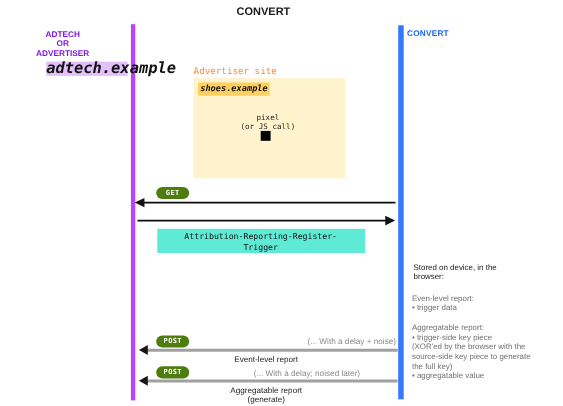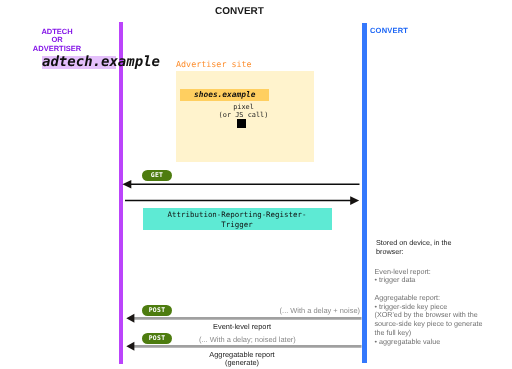--- a/index.html
+++ b/index.html
@@ -9,21 +9,21 @@
   .title{left:0;top:5.5px;width:479px;text-align:center;font-size:10px;font-weight:bold;color:#1a1a1a;letter-spacing:0;}
   .lane{position:absolute;width:4px;}
   .lane-adtech{left:118.6px;top:22.2px;height:341.4px;width:4.2px;background:#bb44fb;}
   .lane-browser{left:361.6px;top:22.6px;height:340px;width:5px;background:#3478fc;}
   .adtech-label{left:0;top:27.5px;width:114px;text-align:center;font-size:7.5px;font-weight:bold;color:#8313e8;line-height:8.7px;}
   .browser-label{left:370px;top:26px;font-size:7.5px;font-weight:bold;color:#1b65f5;letter-spacing:.2px;}
   .chip-adtech{left:42px;top:56px;width:74px;height:13px;background:#e4c0fb;line-height:13px;}
   .chip-adtech span{display:block;text-align:center;font-family:"DejaVu Sans Mono",monospace;font-style:italic;font-weight:bold;font-size:14px;color:#111;line-height:13px;}
   .adv-title{left:176px;top:58.8px;font-family:"DejaVu Sans Mono",monospace;font-size:8.4px;color:#fd8e2e;}
   .advbox{left:176px;top:71px;width:138px;height:91px;background:#fff3cd;}
-  .chip-shoes{left:180px;top:75px;height:12px;background:#ffcf60;padding:0 14px;line-height:12px;margin-top:14px;}
+  .chip-shoes{left:180px;top:75px;height:12px;background:#ffcf60;padding:0 2px;line-height:12px;}
   .chip-shoes span{display:inline-block;font-family:"DejaVu Sans Mono",monospace;font-style:italic;font-weight:bold;font-size:7.85px;color:#111;line-height:12px;vertical-align:top;}
   .pixel-label{left:203.5px;top:104px;width:80px;text-align:center;font-family:"DejaVu Sans Mono",monospace;font-size:6.9px;color:#222;line-height:7.7px;}
   .pixel-square{left:237px;top:119px;width:9px;height:9px;background:#000;}
   .pill{height:11px;border-radius:5.5px;background:#4d7c0f;display:flex;align-items:center;justify-content:center;}
   .pill span{font-family:"DejaVu Sans Mono",monospace;font-weight:bold;font-size:6.4px;color:#fff;letter-spacing:.3px;line-height:11px;}
   .graybox{left:142.5px;top:207.7px;width:189px;height:22.4px;background:#5eead4;padding-top:2.2px;box-sizing:border-box;}
   .graybox span{display:block;text-align:center;font-family:"DejaVu Sans Mono",monospace;font-size:7.45px;color:#111;line-height:10.5px;}
   .rtext{left:376px;font-size:7.2px;line-height:9.1px;margin-top:44px;}
   .rtext.dark{color:#1a1a1a;}
   .rtext.gray{color:#717171;line-height:8.7px;left:374.5px;}
@@ -77,19 +77,19 @@
   <div class="abs right-label" style="left:219px;top:306px;width:141px;text-align:right;">(... With a delay + noise)</div>
   <svg class="abs" style="left:118px;top:310px;" width="248" height="18">
     <line x1="12" y1="8.4" x2="243.5" y2="8.4" stroke="#a0a0a0" stroke-width="2.6"></line>
     <path d="M 8.3 8.2 L 16.4 3.7 L 16.4 12.7 Z" fill="#1a1614"></path>
   </svg>
   <div class="abs ctr-label" style="left:132px;top:322.5px;">Event-level report</div>
 
   <div class="abs pill" style="left:142px;top:333px;width:30px;">
       <span>POST</span>
     </div>
-  <div class="abs right-label" style="left:199px;top:334.5px;width:160px;text-align:left;">(... With a delay; noised later)</div>
+  <div class="abs right-label" style="left:199px;top:334.5px;width:160px;text-align:center;">(... With a delay; noised later)</div>
   <svg class="abs" style="left:118px;top:337.5px;" width="248" height="18">
     <line x1="12" y1="8.4" x2="243.5" y2="8.4" stroke="#a0a0a0" stroke-width="2.6"></line>
     <path d="M 8.3 8.2 L 16.4 3.7 L 16.4 12.7 Z" fill="#1a1614"></path>
   </svg>
   <div class="abs ctr-label" style="left:132px;top:351px;"><span>Aggregatable report</span><br><span>(generate)</span></div>
 </div>
 
 </body></html>

